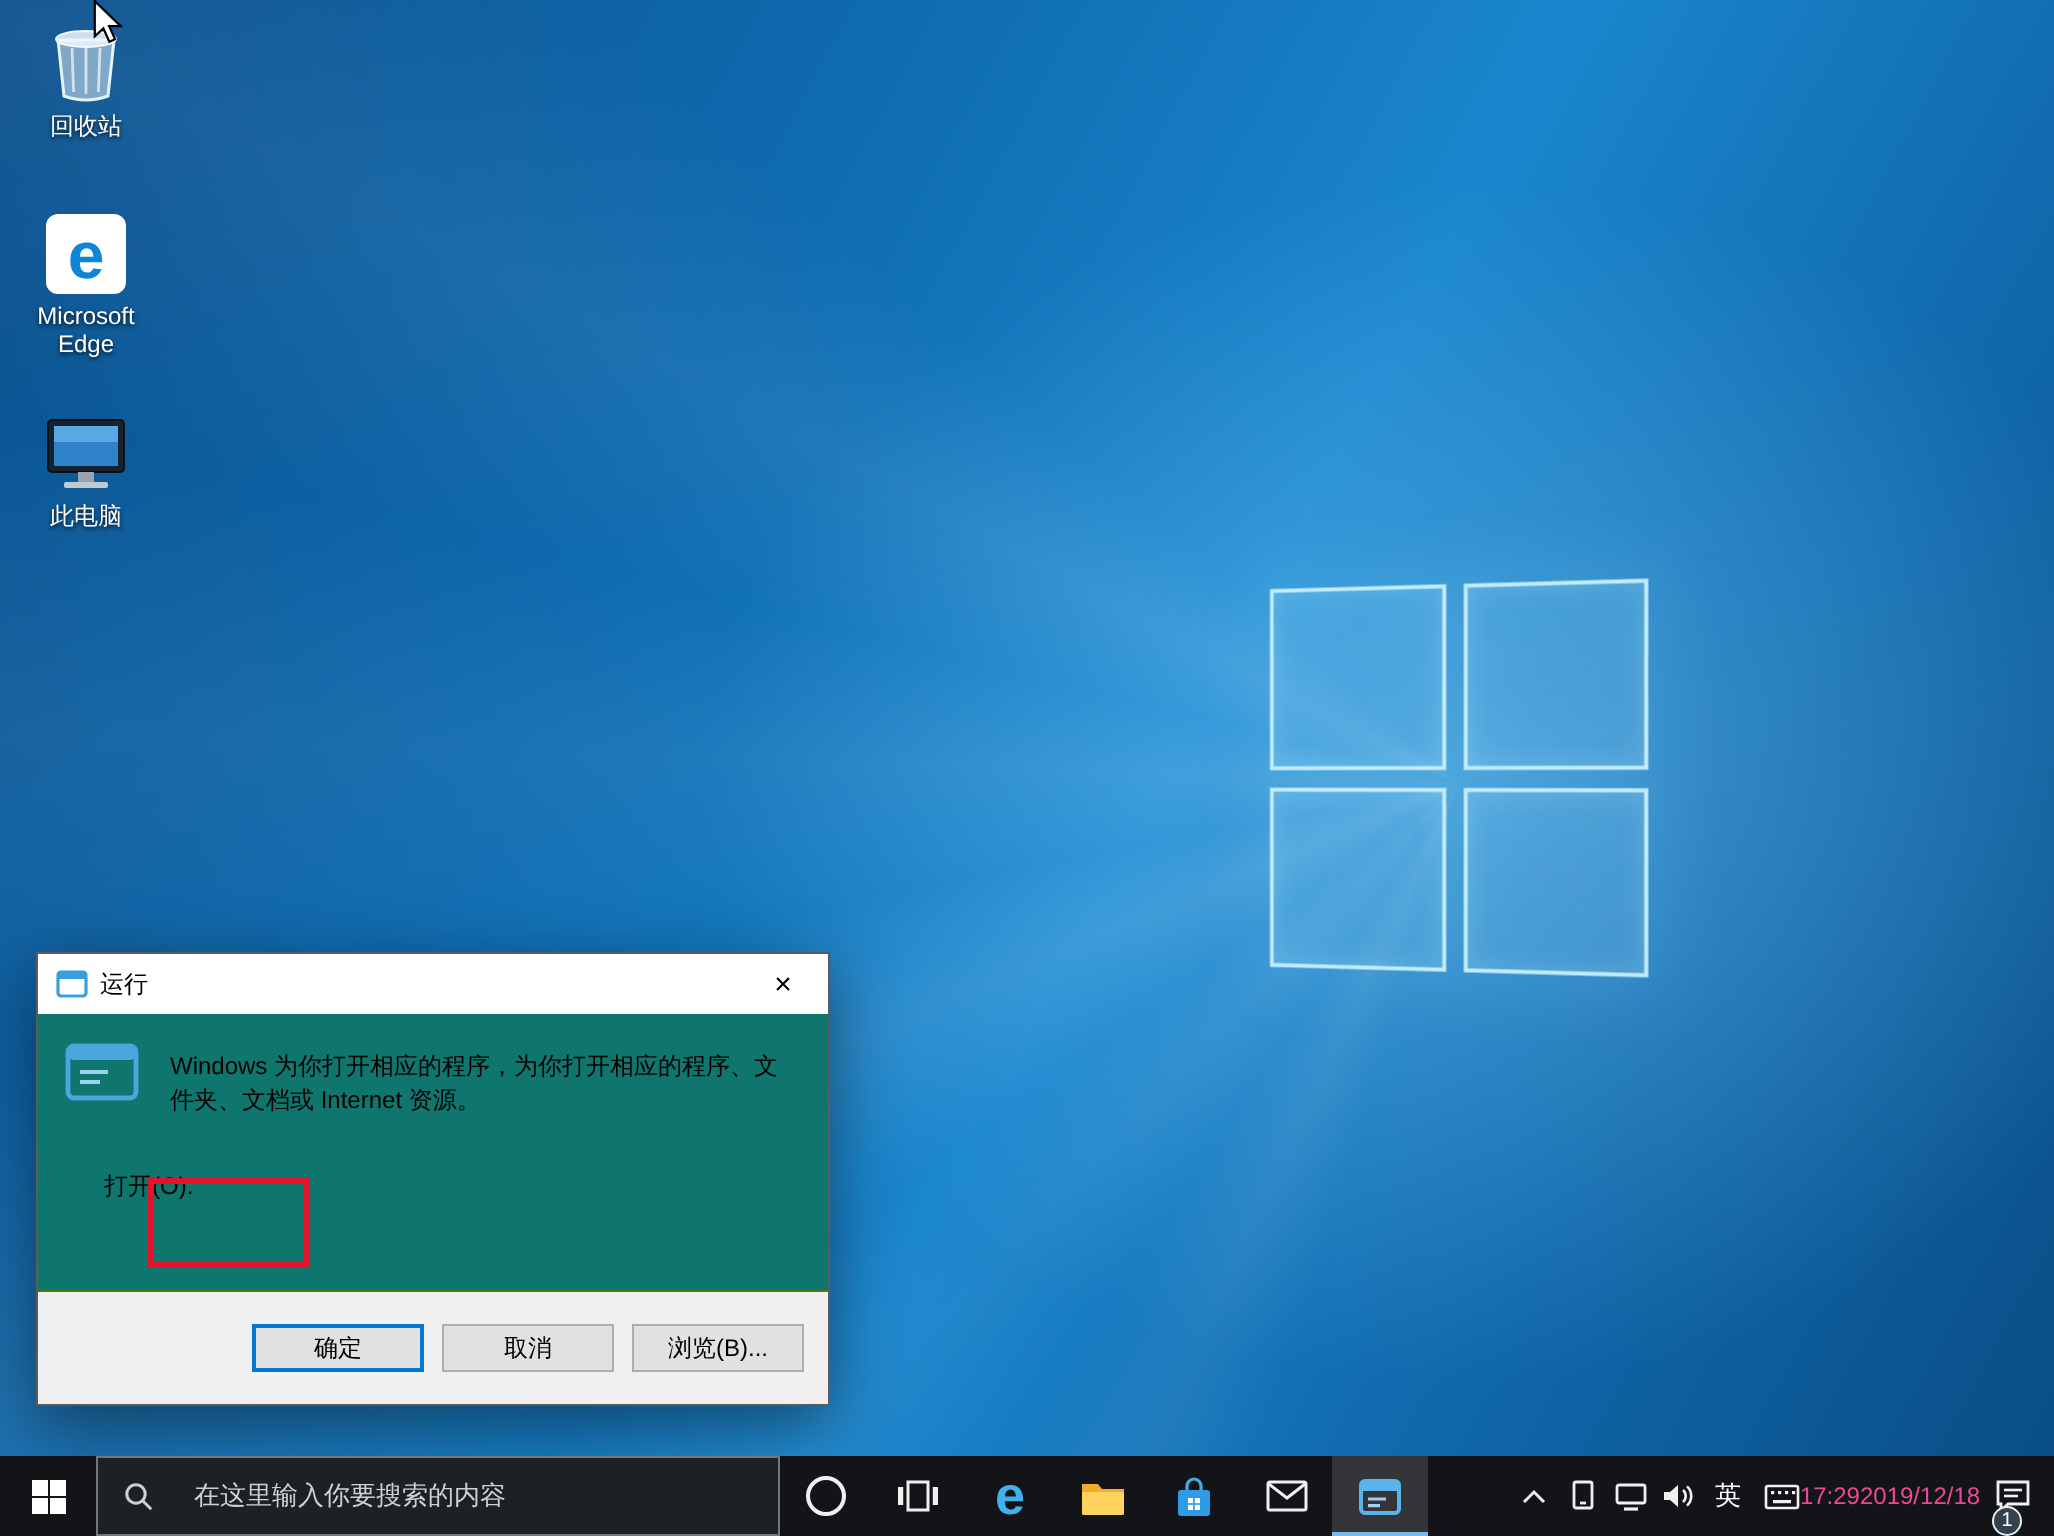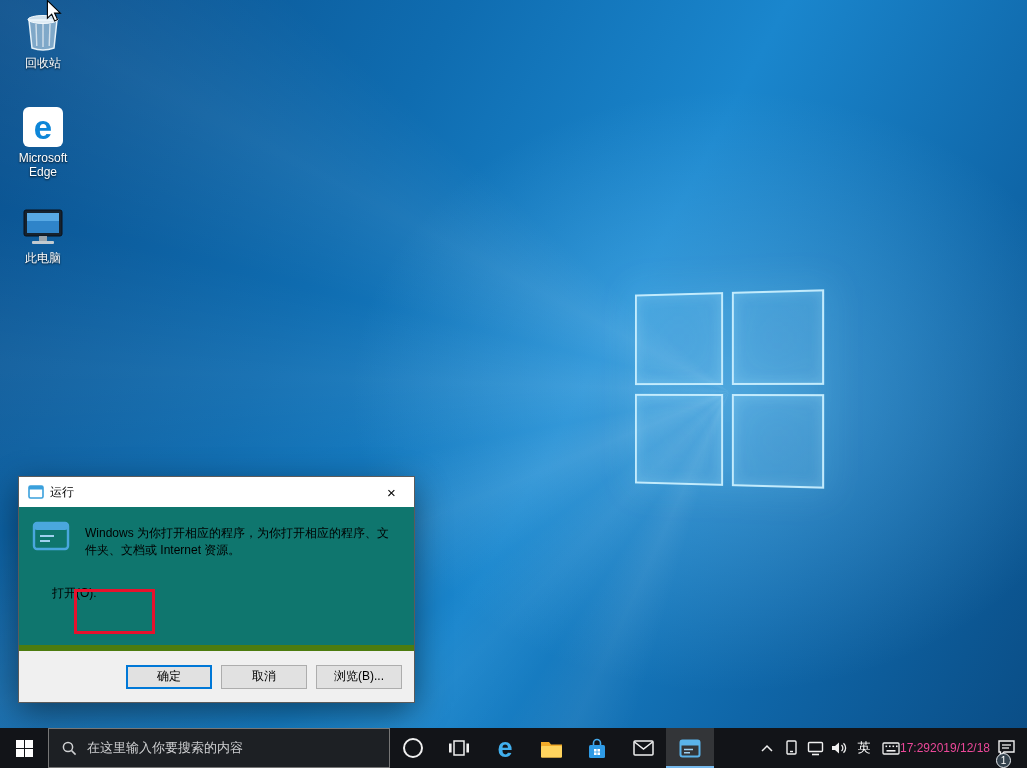--- a/index.html
+++ b/index.html
@@ -36,35 +36,35 @@
   .titlebar .tb-ic{margin:0 6px 0 9px;}
   .titlebar .title{flex:1;font-size:12px;}
   .titlebar .close{width:45px;height:30px;display:flex;align-items:center;justify-content:center;font-size:15px;color:#000;}
   .body-row{position:absolute;left:13px;top:44px;right:14px;display:flex;gap:15px;}
   .desc{line-height:1.45;padding-top:4px;}
   .open-row{position:absolute;left:13px;top:108px;right:15px;display:flex;align-items:center;gap:4px;margin-left:20px;}
   .combo{flex:1;height:22px;border:1px solid #7a7a7a;background:#fff;display:flex;align-items:center;box-sizing:border-box;}
   .combo-value{flex:1;padding-left:4px;display:flex;align-items:center;}
   .caret{display:inline-block;width:1px;height:13px;background:#000;margin-left:1px;}
   .combo-arrow{width:19px;height:100%;display:flex;align-items:center;justify-content:center;border-left:1px solid transparent;}
-  .dlg-footer{position:absolute;left:0;right:0;bottom:0;height:57px;background:#f0f0f0;border-top:6px solid #4d7c0f;
+  .dlg-footer{position:absolute;left:0;right:0;bottom:0;height:57px;background:#f0f0f0;border-top:1px solid #4d7c0f;
      display:flex;align-items:center;justify-content:flex-end;gap:9px;padding-right:12px;box-sizing:border-box;}
   .dlg-btn{width:86px;height:24px;background:#e1e1e1;border:1px solid #adadad;font-size:12px;font-family:inherit;color:#000;}
   .dlg-btn.default{border:2px solid #0078d7;}
 
   
   .annotation-box{position:absolute;left:74px;top:589px;width:75px;height:39px;border:3px solid #e8112d;z-index:50;}
 
   
   .cursor{position:absolute;left:46px;top:0;z-index:60;}
 
   
   .taskbar{position:absolute;left:0;bottom:0;width:100%;height:40px;background:#121418;display:flex;align-items:stretch;z-index:40;}
   .start-btn{width:48px;display:flex;align-items:center;justify-content:center;}
-  .search-box{width:342px;background:#1d2024;border:1px solid #767676;box-sizing:border-box;display:flex;align-items:center;gap:10px;padding-left:13px;}
+  .search-box{width:342px;background:#1d2024;border:1px solid #767676;box-sizing:border-box;display:flex;align-items:center;gap:20px;padding-left:13px;}
   .search-box .ph{color:#cfd0d2;font-size:13px;}
   .tb-btn{width:46px;display:flex;align-items:center;justify-content:center;position:relative;}
   .tb-btn.active{width:48px;background:rgba(255,255,255,0.14);box-shadow:inset 0 -2px 0 #76b9ed;}
   .cortana-ring{width:16px;height:16px;border:2px solid #f0f0f0;border-radius:50%;}
   .edge-e{color:#41b0ee;font-size:27px;font-weight:bold;line-height:1;}
   .tray{margin-left:auto;display:flex;align-items:stretch;}
   .tray-ic{width:24px;display:flex;align-items:center;justify-content:center;}
   .lang{width:26px;display:flex;align-items:center;justify-content:center;color:#fff;font-size:13px;}
   .clock{width:80px;display:flex;flex-direction:row;align-items:center;justify-content:center;color:#ec4899;font-size:12px;line-height:1.25;}
   .action-btn{width:42px;display:flex;align-items:center;justify-content:center;position:relative;}

